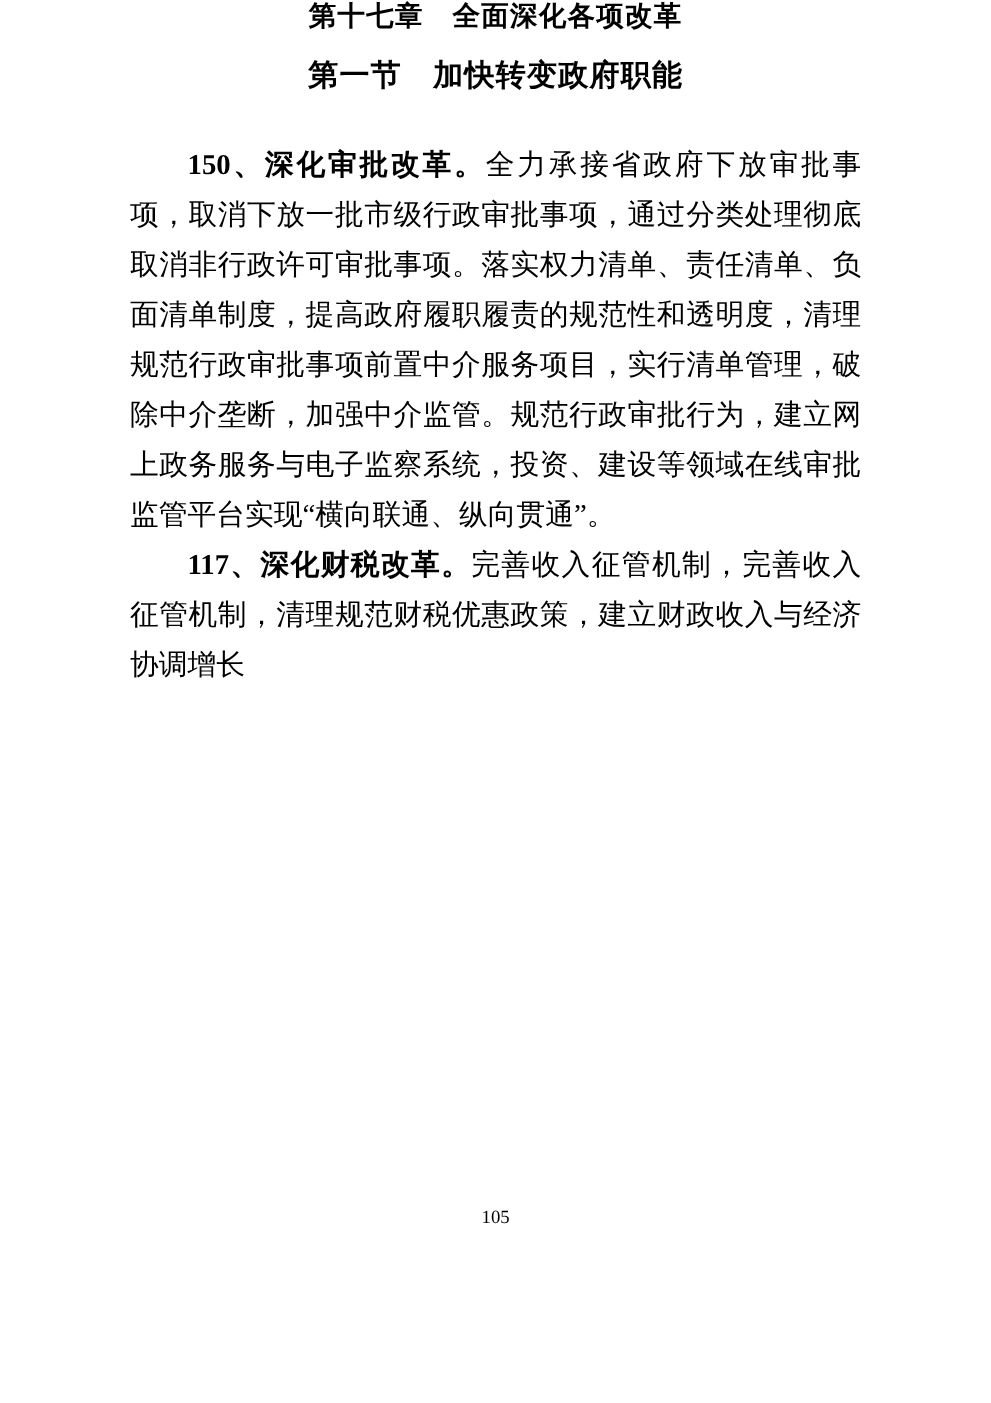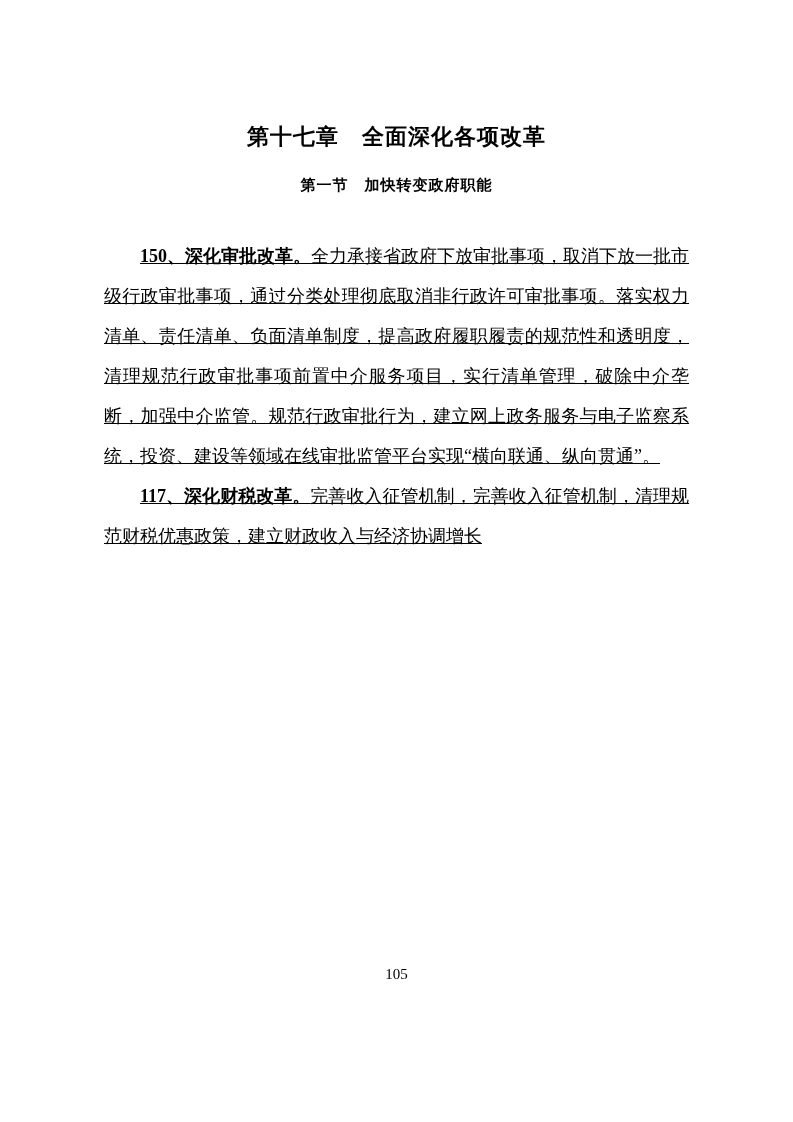--- a/index.html
+++ b/index.html
@@ -11,45 +11,43 @@
     position: relative;
     width: 793px;
     height: 1122px;
     background: #ffffff;
     color: #000000;
     font-family: "Liberation Serif", "DejaVu Serif", serif;
     overflow: hidden;
   }
   .chapter-title {
     margin: 0;
-    padding-top: 124px;
     text-align: center;
     font-family: "Liberation Sans", "DejaVu Sans", sans-serif;
     font-size: 22px;
     font-weight: bold;
     letter-spacing: 1px;
     line-height: 26px;
   }
   .section-title {
     margin: 21px 0 0 0;
     text-align: center;
     font-family: "Liberation Serif", "DejaVu Serif", serif;
-    font-size: 15px;
+    font-size: 24px;
     font-weight: bold;
     letter-spacing: 1px;
     line-height: 28px;
   }
   .body-text {
     width: 585px;
     margin: 37px auto 16px auto;
-    font-size: 18px;
+    font-size: 23px;
     line-height: 40px;
     text-align: justify;
     text-justify: inter-ideograph;
-    text-decoration: underline;
   }
   .para {
     margin: 0;
     text-indent: 2em;
   }
   .para-number {
     font-weight: bold;
     font-family: "Liberation Serif", "DejaVu Serif", serif;
   }
   .para-lead {

